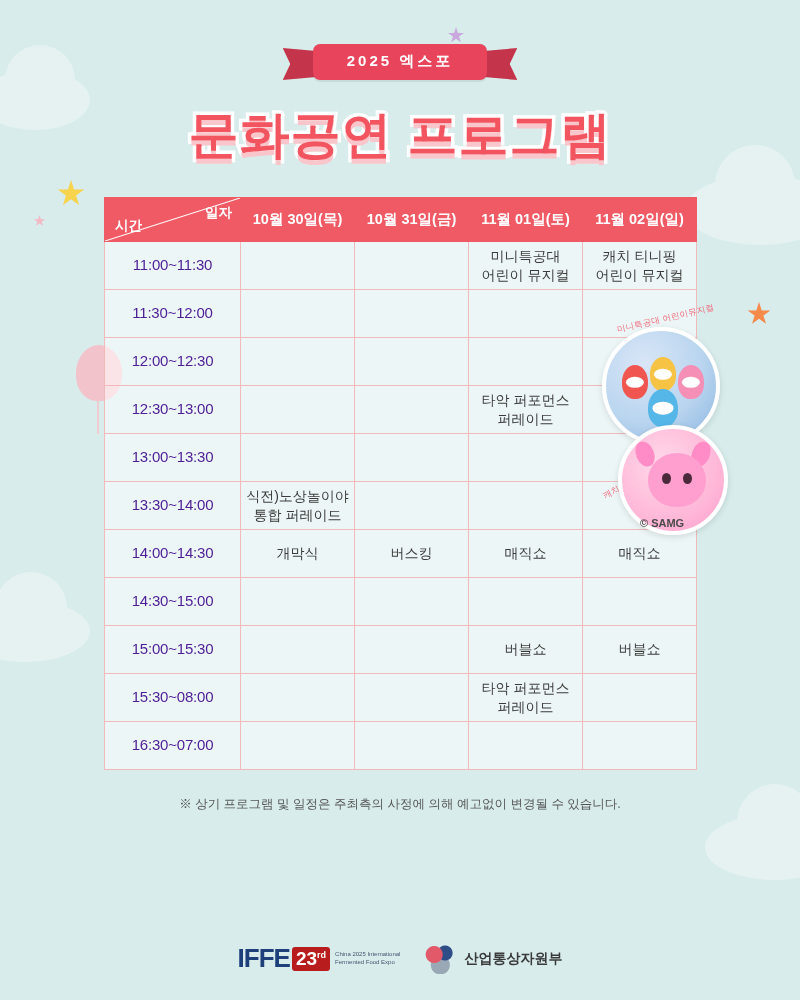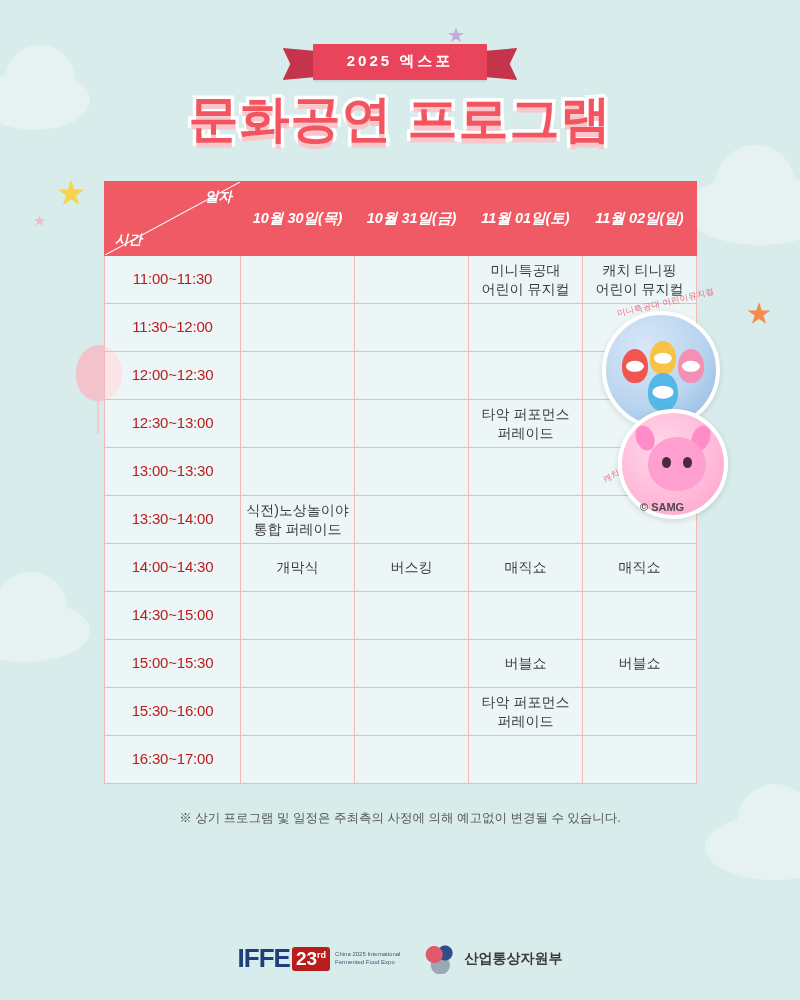--- a/index.html
+++ b/index.html
@@ -61,42 +61,42 @@
 
   .ribbon {
     position: relative;
     display: inline-block;
     background: #e8455d;
     color: #fff;
     font-size: 15px;
     font-weight: bold;
     letter-spacing: 3px;
     padding: 8px 34px 9px;
-    border-radius: 1px;
+    border-radius: 7px;
     box-shadow: 0 2px 0 rgba(0,0,0,.07);
   }
   .ribbon::before, .ribbon::after {
     content: "";
     position: absolute;
     top: 4px;
     width: 42px; height: 32px;
     background: #c4344a;
     z-index: -1;
   }
   .ribbon::before {
     left: -30px;
     clip-path: polygon(0 0, 100% 12%, 100% 88%, 0 100%, 18% 50%);
   }
   .ribbon::after {
     right: -30px;
     clip-path: polygon(0 12%, 100% 0, 82% 50%, 100% 100%, 0 88%);
   }
 
   .main-title {
-    margin-top: 6px;
+    margin-top: 22px;
     font-size: 50px;
     font-weight: bold;
     letter-spacing: 1px;
     color: #f2555f;
     -webkit-text-stroke: 7px #ffffff;
     paint-order: stroke fill;
     text-shadow: 0 5px 0 #f9c7cb;
   }
 
   
@@ -119,22 +119,21 @@
     height: 48px;
     line-height: 1.35;
     padding: 2px 3px;
   }
   thead th {
     background: #ef5a64;
     color: #fff;
     font-weight: bold;
     font-size: 14.5px;
     border-color: #ef5a64;
-    height: 74px;
-    font-style: italic;
+    height: 44px;
   }
   thead th.corner {
     position: relative;
     background: #ef5a64;
     padding: 0;
   }
   .corner-inner { position: relative; width: 100%; height: 100%; }
   .corner-inner::after {
     content: "";
     position: absolute;
@@ -145,21 +144,21 @@
   .corner-date {
     position: absolute; right: 8px; top: 6px;
     font-size: 13.5px; font-weight: bold;
   }
   .corner-time {
     position: absolute; left: 10px; bottom: 6px;
     font-size: 13.5px; font-weight: bold;
   }
   td.time-cell {
     font-size: 15px;
-    color: #b91c1c;
+    color: #4c1d95;
     letter-spacing: -0.2px;
   }
   col.c-time { width: 136px; }
   col.c-day  { width: 114px; }
 
   
   .char-group { position: absolute; right: -86px; top: 120px; width: 190px; height: 230px; }
   .char-circle {
     position: absolute;
     border-radius: 50%;
@@ -360,28 +359,28 @@
           <td></td>
         </tr>
         <tr>
           <td class="time-cell">15:00~15:30</td>
           <td></td>
           <td></td>
           <td>버블쇼</td>
           <td>버블쇼</td>
         </tr>
         <tr>
-          <td class="time-cell">15:30~16:00</td>
+          <td class="time-cell">15:30~08:00</td>
           <td></td>
           <td></td>
           <td>타악 퍼포먼스<br>퍼레이드</td>
           <td></td>
         </tr>
         <tr>
-          <td class="time-cell">16:30~17:00</td>
+          <td class="time-cell">16:30~07:00</td>
           <td></td>
           <td></td>
           <td></td>
           <td></td>
         </tr>
       </tbody>
   </table>
 
   <div class="char-group">
     <div class="char-label l1">미니특공대 어린이뮤지컬</div>

